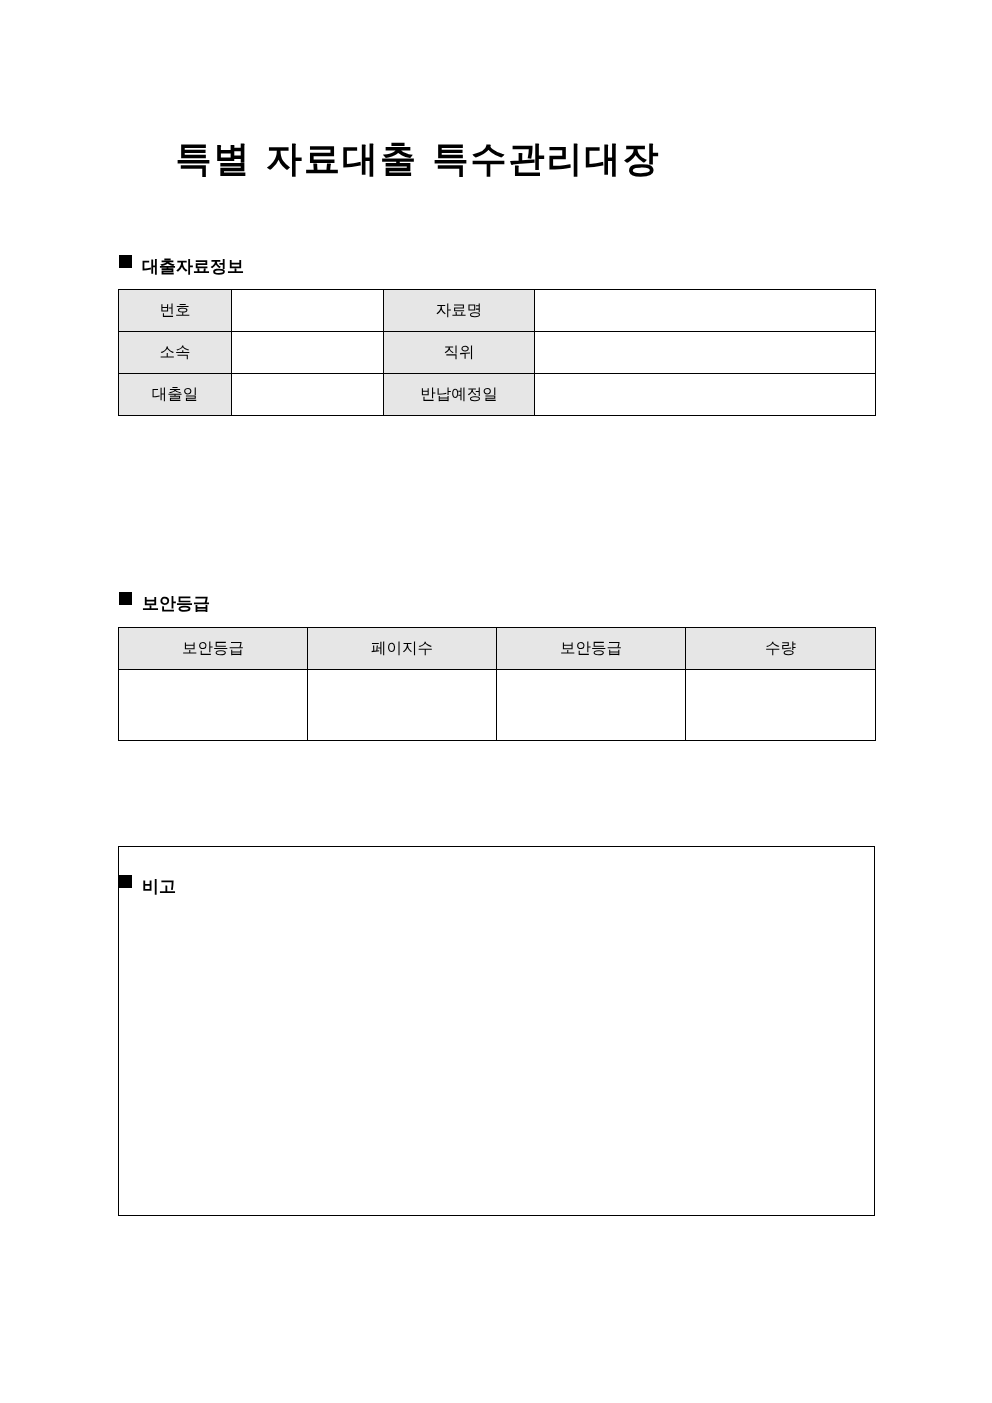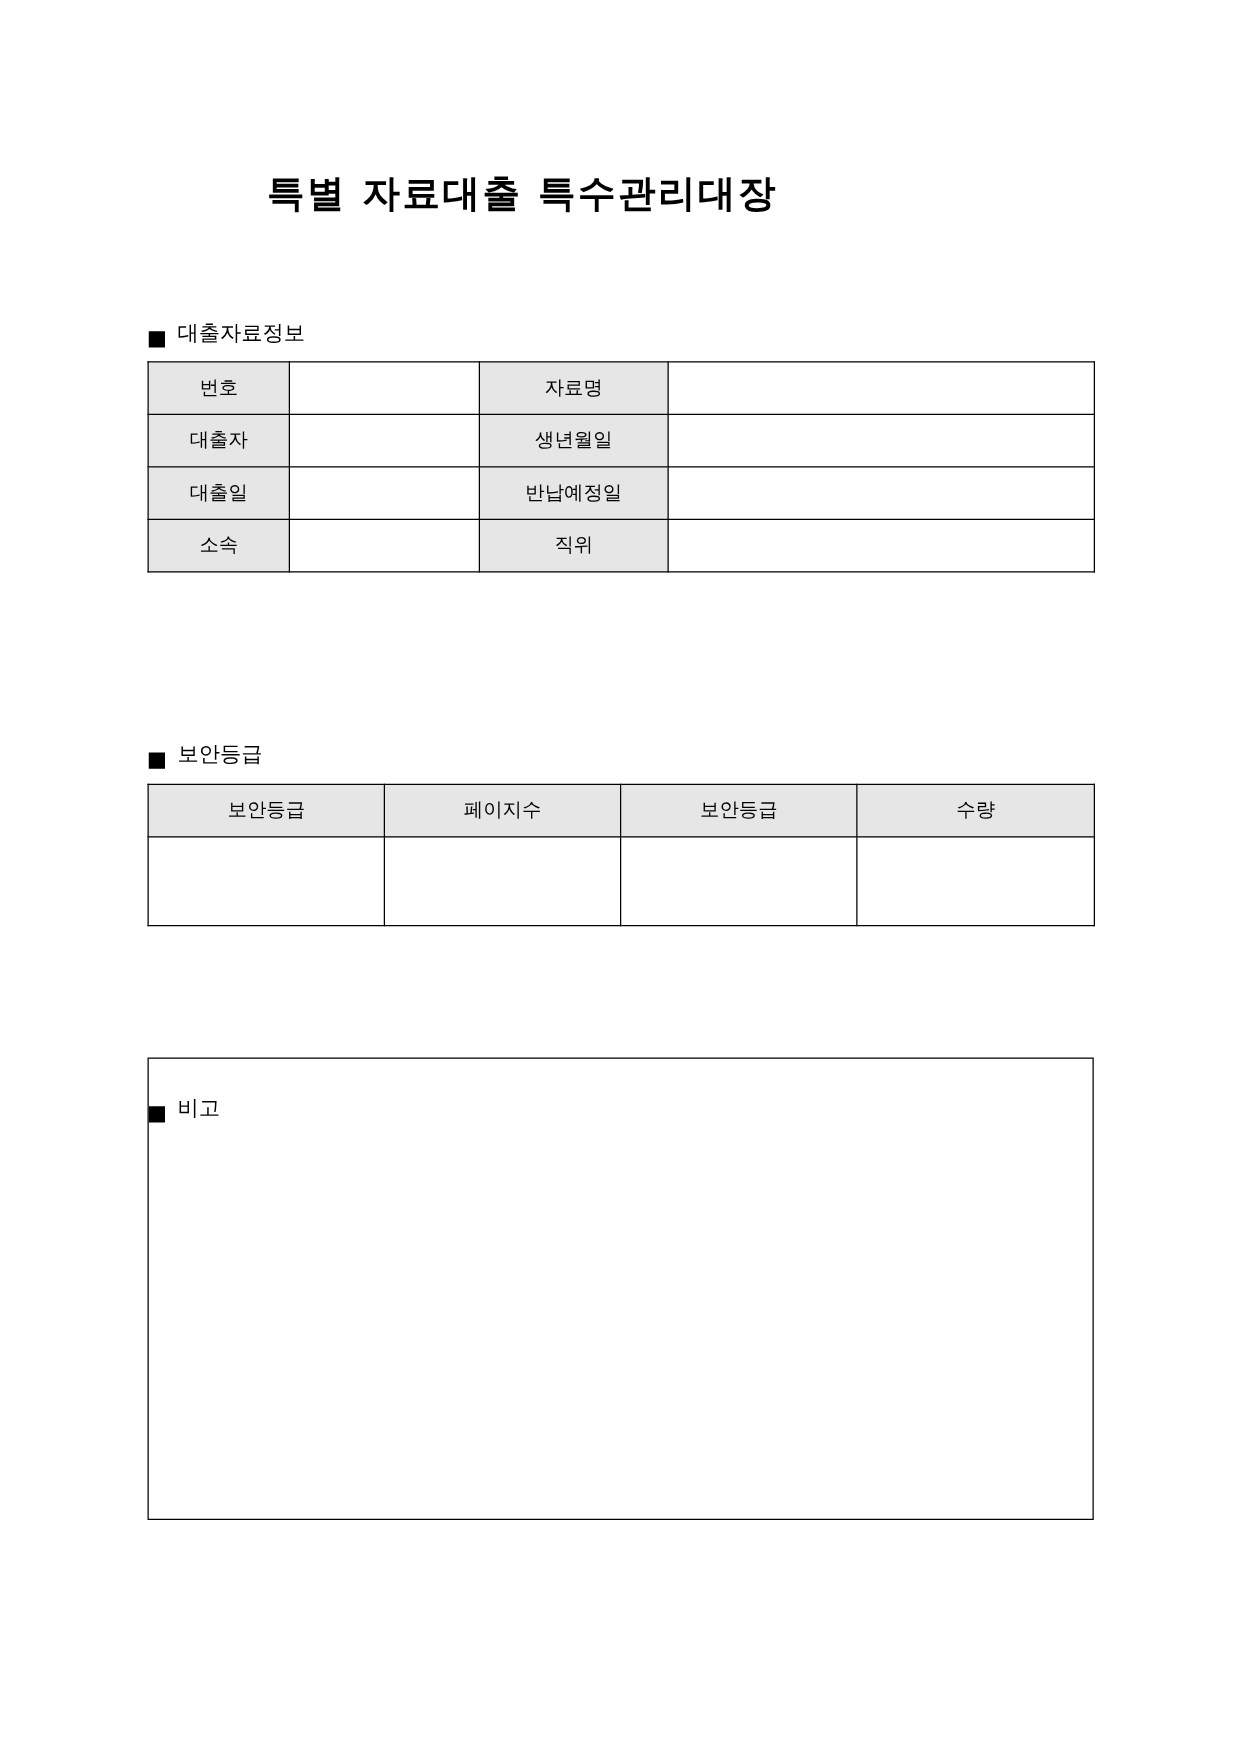--- a/index.html
+++ b/index.html
@@ -1,18 +1,18 @@
 <!DOCTYPE html>
 <html><head>
 <meta charset="utf-8">
 <style>
   html, body { margin: 0; padding: 0; background: #ffffff; }
   body { width: 992px; height: 1403px; position: relative; font-family: "DejaVu Sans", "Liberation Sans", sans-serif; color: #000; }
-  .title { position: absolute; left: 0; top: 135px; width: 836px; text-align: center; font-size: 30px; font-weight: bold; letter-spacing: 2px; }
-  .section-head { position: absolute; left: 119px; font-size: 17px; font-weight: normal; display: flex; align-items: flex-end; }
+  .title { position: absolute; left: 0; top: 135px; width: 836px; text-align: center; font-size: 36px; font-weight: bold; letter-spacing: 2px; }
+  .section-head { position: absolute; left: 119px; font-size: 17px; font-weight: bold; display: flex; align-items: flex-start; }
   .section-head .sq { display: inline-block; width: 13px; height: 13px; background: #000; margin-right: 10px; }
   table { position: absolute; left: 118px; border-collapse: collapse; table-layout: fixed; }
   td, th { border: 1px solid #000; font-size: 15.5px; font-weight: normal; text-align: center; padding: 0; margin-left: 16px; }
   .lbl { background: #e6e6e6; }
   #info { top: 289px; width: 757px; }
   #info tr { height: 42px; }
   #info tr.purpose { height: 61px; }
   #sec { top: 627px; width: 757px; }
   #sec tr.hdr { height: 42px; }
   #sec tr.body { height: 71px; }
@@ -36,35 +36,29 @@
       <col style="width:341px">
   </colgroup>
   <tbody>
       <tr>
     <td class="lbl">번호</td>
     <td></td>
     <td class="lbl">자료명</td>
     <td></td>
   </tr>
   <tr>
-    <td class="lbl">대출자</td>
+    <td class="lbl">소속</td>
     <td></td>
-    <td class="lbl">생년월일</td>
+    <td class="lbl">직위</td>
     <td></td>
   </tr>
   <tr>
     <td class="lbl">대출일</td>
     <td></td>
     <td class="lbl">반납예정일</td>
-    <td></td>
-  </tr>
-  <tr>
-    <td class="lbl">소속</td>
-    <td></td>
-    <td class="lbl">직위</td>
     <td></td>
   </tr>
 </tbody>
   </table>
 
 <div class="section-head" style="top:592px;">
   <span class="sq"></span>
   <span>보안등급</span>
 </div>
 

